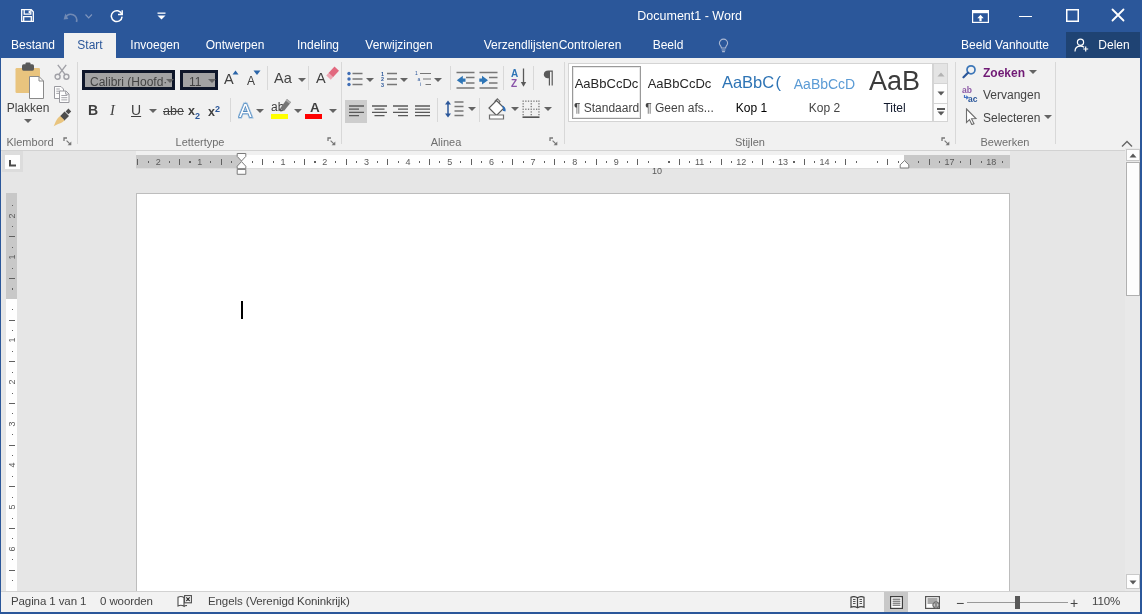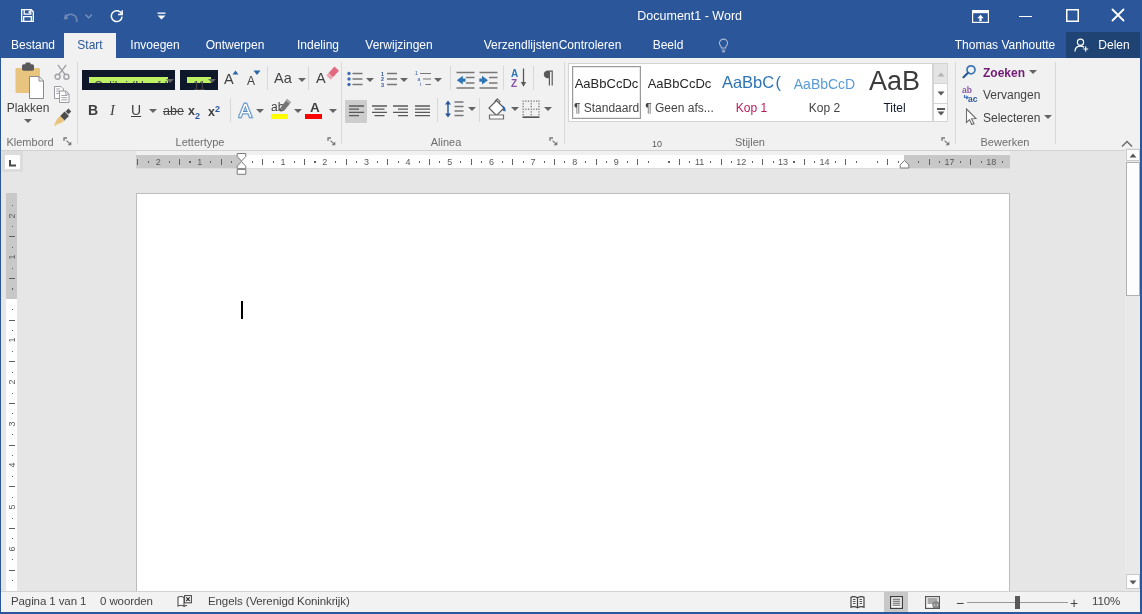--- a/index.html
+++ b/index.html
@@ -7,21 +7,21 @@
   body { font-family:"Liberation Sans", sans-serif; position:relative; background:#e6e6e6; }
   .abs { position:absolute; }
   
   #titlebar { left:0; top:0; width:1142px; height:32px; background:#2b579a; }
   #tabrow { left:0; top:32px; width:1142px; height:26px; background:#2b579a; }
   .tab { position:absolute; top:0; height:26px; line-height:26px; color:#fff; font-size:12px; text-align:center; }
   #ribbon { left:0; top:58px; width:1142px; height:93px; background:#f1f1f1; border-bottom:1px solid #d2d2d2; }
   .gsep { position:absolute; top:62px; height:82px; width:1px; background:#d8d8d8; }
   .glabel { position:absolute; top:136px; font-size:11px; color:#6e6e6e; text-align:center; }
   .launcher { position:absolute; top:137px; width:10px; height:10px; }
-  .combo { position:absolute; background:#bef264; border:7px solid #0f172a; font-size:12px; color:#444; }
+  .combo { position:absolute; background:#a3a3a3; border:3px solid #0f172a; font-size:12px; color:#444; }
   .ddarr { position:absolute; width:0; height:0; border-left:4px solid transparent; border-right:4px solid transparent; border-top:4.5px solid #646464; }
   
   #docarea { left:2px; top:151px; width:1120px; height:440px; background:#e6e6e6; }
   #page { left:136px; top:193px; width:874px; height:398px; background:#fff; border:1px solid #bdbdbd; border-bottom:none; }
   #cursor { left:241px; top:301px; width:1.5px; height:18px; background:#000; }
   
   #statusbar { left:0; top:591px; width:1142px; height:21px; background:#f2f2f2; border-top:1px solid #d2d2d2; font-size:11.5px; color:#444; letter-spacing:-0.1px; }
   #bluebottom { left:0; top:612px; width:1142px; height:2px; background:#2b579a; }
   
   #bleft { left:0; top:0; width:1px; height:614px; background:#2b579a; }
@@ -87,21 +87,21 @@
   <div class="tab" style="left:481px;width:80px;">Verzendlijsten</div>
   <div class="tab" style="left:556px;width:68px;">Controleren</div>
   <div class="tab" style="left:644px;width:48px;">Beeld</div>
 
   <svg class="abs" style="left:717px;top:6px" width="13" height="15" viewBox="0 0 13 15">
     <g fill="none" stroke="#aab7d2" stroke-width="1.1">
       <path d="M2.4,5.2 a4.1,4.1 0 1 1 8.2,0 c0,1.7 -1.2,2.4 -1.7,3.5 -0.3,0.6 -0.3,1.3 -0.3,1.3 h-4.2 c0,0 0,-0.7 -0.3,-1.3 C3.6,7.6 2.4,6.9 2.4,5.2 z"></path>
       <path d="M4.6,12 h3.8 M5.1,13.6 h2.8"></path>
     </g>
   </svg>
-  <div class="tab" style="left:940px;width:130px;">Thomas Vanhoutte</div>
+  <div class="tab" style="left:940px;width:130px;">Beeld Vanhoutte</div>
   <div class="abs" style="left:1066px;top:0;width:76px;height:26px;background:#1f4373;"></div>
   <svg class="abs" style="left:1073px;top:5px" width="17" height="17" viewBox="0 0 17 17">
     <g fill="none" stroke="#fff" stroke-width="1.2">
       <circle cx="7.5" cy="5.3" r="3.1"></circle>
       <path d="M2,14.5 c0,-3.4 2.4,-5.3 5.5,-5.3 1.4,0 2.6,0.4 3.6,1.1"></path>
       <path d="M12.7,9.5 v5 M10.2,12 h5"></path>
     </g>
   </svg>
   <div class="tab" style="left:1094px;width:40px;">Delen</div>
 </div>
@@ -351,21 +351,21 @@
   <div class="abs" style="left:568px;top:63px;width:365px;height:59px;background:#fff;border:1px solid #d4d4d4;"></div>
 
   <div class="abs" style="left:572px;top:66px;width:69px;height:53px;background:#fff;border:1px solid #999;box-shadow:0 0 0 1px #e8e8e8 inset;"></div>
   <div class="abs" style="left:572px;top:76px;width:69px;text-align:center;font-size:13px;color:#262626;white-space:nowrap;overflow:hidden;">AaBbCcDc</div>
   <div class="abs" style="left:572px;top:101px;width:69px;text-align:center;font-size:12px;color:#444;white-space:nowrap;overflow:hidden;">¶ Standaard</div>
 
   <div class="abs" style="left:645px;top:76px;width:69px;text-align:center;font-size:13px;color:#262626;white-space:nowrap;overflow:hidden;">AaBbCcDc</div>
   <div class="abs" style="left:645px;top:101px;width:69px;text-align:center;font-size:12px;color:#444;white-space:nowrap;overflow:hidden;">¶ Geen afs...</div>
 
   <div class="abs" style="left:717px;top:73px;width:69px;text-align:center;font-size:16.5px;color:#2e74b5;white-space:nowrap;overflow:hidden;">AaBbC (</div>
-  <div class="abs" style="left:717px;top:101px;width:69px;text-align:center;font-size:12px;color:#be185d;">Kop 1</div>
+  <div class="abs" style="left:717px;top:101px;width:69px;text-align:center;font-size:12px;color:#000000;">Kop 1</div>
 
   <div class="abs" style="left:790px;top:76px;width:69px;text-align:center;font-size:14px;color:#5b9bd5;white-space:nowrap;overflow:hidden;">AaBbCcD</div>
   <div class="abs" style="left:790px;top:101px;width:69px;text-align:center;font-size:12px;color:#444;">Kop 2</div>
 
   <div class="abs" style="left:863px;top:66px;width:63px;text-align:center;font-size:27px;color:#3b3b3b;white-space:nowrap;overflow:hidden;">AaB</div>
   <div class="abs" style="left:863px;top:101px;width:63px;text-align:center;font-size:12px;color:#0f172a;">Titel</div>
 
   <div class="abs" style="left:933px;top:63px;width:14.5px;height:59px;background:#fdfdfd;border:1px solid #d4d4d4;"></div>
   <div class="abs" style="left:934px;top:64px;width:12.5px;height:19px;background:#e4e4e4;"></div>
   <div class="abs" style="left:933px;top:83px;width:14.5px;height:1px;background:#d4d4d4;"></div>
@@ -461,21 +461,21 @@
 <div class="abs" style="left:553.9px;top:158.5px;width:1px;height:6px;background:#606060;"></div>
 <div class="abs" style="left:564.3px;top:161px;width:1.2px;height:1.5px;background:#606060;"></div>
 <div class="abs" style="left:568.7px;top:155.5px;width:12px;text-align:center;font-size:9px;color:#595959;line-height:12px;">8</div>
 <div class="abs" style="left:585.1px;top:161px;width:1.2px;height:1.5px;background:#606060;"></div>
 <div class="abs" style="left:595.5px;top:158.5px;width:1px;height:6px;background:#606060;"></div>
 <div class="abs" style="left:605.9px;top:161px;width:1.2px;height:1.5px;background:#606060;"></div>
 <div class="abs" style="left:610.3px;top:155.5px;width:12px;text-align:center;font-size:9px;color:#595959;line-height:12px;">9</div>
 <div class="abs" style="left:626.8px;top:161px;width:1.2px;height:1.5px;background:#606060;"></div>
 <div class="abs" style="left:637.2px;top:158.5px;width:1px;height:6px;background:#606060;"></div>
 <div class="abs" style="left:647.6px;top:161px;width:1.2px;height:1.5px;background:#606060;"></div>
-<div class="abs" style="left:652.0px;top:138px;width:12px;text-align:left;font-size:9px;color:#595959;line-height:12px;">10</div>
+<div class="abs" style="left:652.0px;top:165px;width:12px;text-align:left;font-size:9px;color:#595959;line-height:12px;">10</div>
 <div class="abs" style="left:668.4px;top:161px;width:1.2px;height:1.5px;background:#606060;"></div>
 <div class="abs" style="left:678.8px;top:158.5px;width:1px;height:6px;background:#606060;"></div>
 <div class="abs" style="left:689.2px;top:161px;width:1.2px;height:1.5px;background:#606060;"></div>
 <div class="abs" style="left:693.6px;top:155.5px;width:12px;text-align:center;font-size:9px;color:#595959;line-height:12px;">11</div>
 <div class="abs" style="left:710.1px;top:161px;width:1.2px;height:1.5px;background:#606060;"></div>
 <div class="abs" style="left:720.5px;top:158.5px;width:1px;height:6px;background:#606060;"></div>
 <div class="abs" style="left:730.9px;top:161px;width:1.2px;height:1.5px;background:#606060;"></div>
 <div class="abs" style="left:735.3px;top:155.5px;width:12px;text-align:center;font-size:9px;color:#595959;line-height:12px;">12</div>
 <div class="abs" style="left:751.7px;top:161px;width:1.2px;height:1.5px;background:#606060;"></div>
 <div class="abs" style="left:762.1px;top:158.5px;width:1px;height:6px;background:#606060;"></div>

